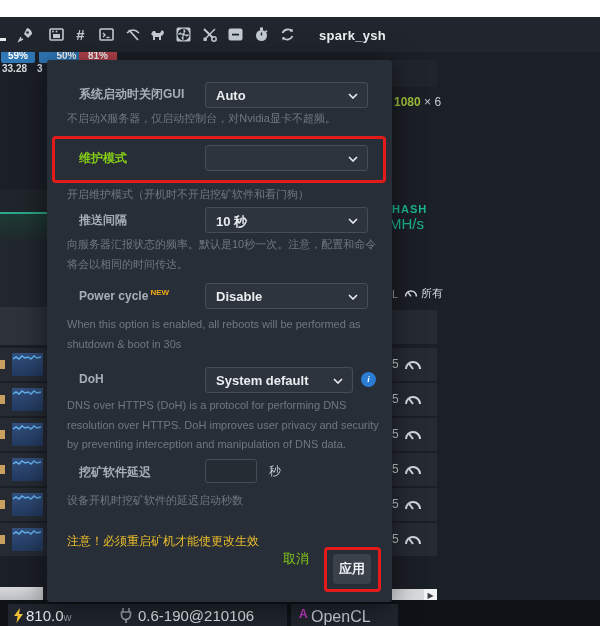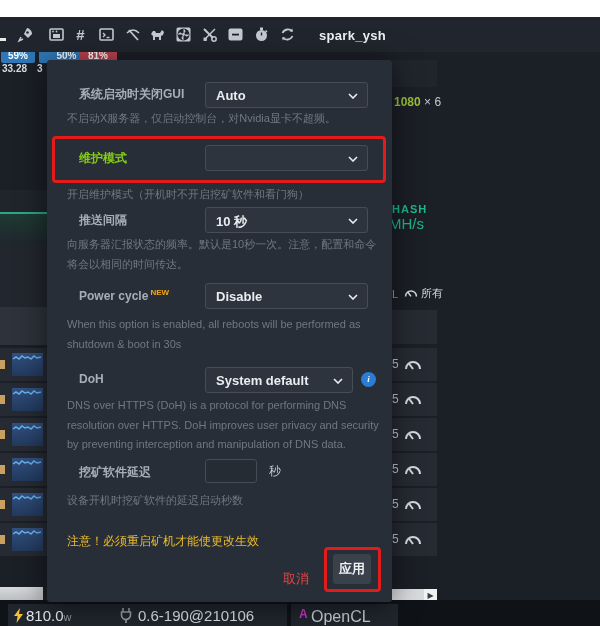--- a/index.html
+++ b/index.html
@@ -74,21 +74,21 @@
   .dropdown .dd-text { position:absolute; left:10px; top:5px; font-size:13px; font-weight:bold; color:#e9edf0; white-space:nowrap; }
   .dropdown svg.chev { position:absolute; right:9px; top:10px; }
   .new-badge { font-size:8px; font-weight:bold; color:#f0a818; vertical-align:super; margin-left:2px; }
   .info-circle { position:absolute; left:314px; width:15px; height:15px; border-radius:50%;
     background:#2b7cd3; color:#fff; font-size:9px; font-style:italic; font-weight:bold;
     text-align:center; line-height:15px; font-family:"Liberation Serif",serif; cursor:pointer; }
   .delay-input { position:absolute; left:158px; top:399px; width:52px; height:24px; background:#262c34;
     border:1px solid #454c55; border-radius:3px; color:#e9edf0; font-size:12px; padding:0 6px; }
   .input-suffix { position:absolute; left:222px; top:403px; font-size:12px; color:#c2c9cf; }
   .warning { position:absolute; left:20px; top:459px; font-size:12px; font-weight:normal; color:#ecbd2a;margin-top:14px; }
-  .cancel-btn { position:absolute; left:236px; top:510px; font-size:13px; color:#ef4444; cursor:pointer; }
+  .cancel-btn { position:absolute; left:236px; top:490px; font-size:13px; color:#84cc16; cursor:pointer; }
   .apply-btn { position:absolute; left:286px; top:494px; width:38px; height:30px; background:#3a414b;
     border:none; border-radius:3px; color:#eef1f4; font-size:13px; font-weight:bold; cursor:pointer; }
 
   
   .red-rect { position:absolute; border:3px solid #e31b1b; border-radius:4px; z-index:20; pointer-events:none; }
   .rect-maintenance { left:52px; top:136px; width:334px; height:47px; }
   .rect-apply { left:324px; top:547px; width:57px; height:45px; }
 </style>
 </head>
 <body>

